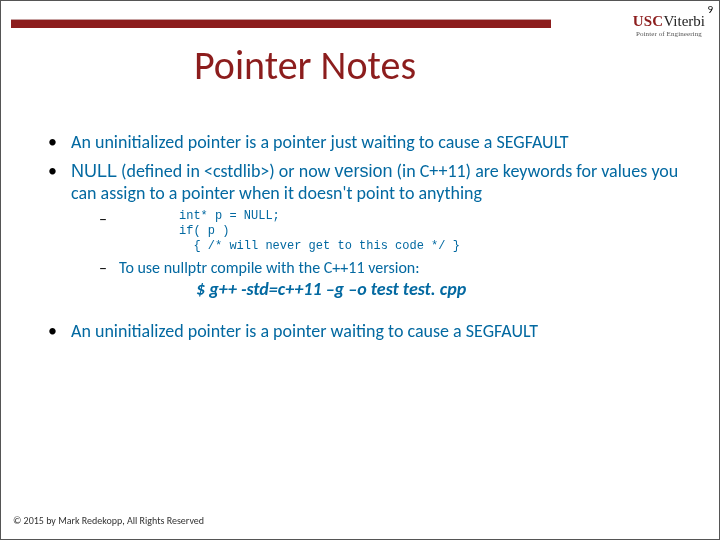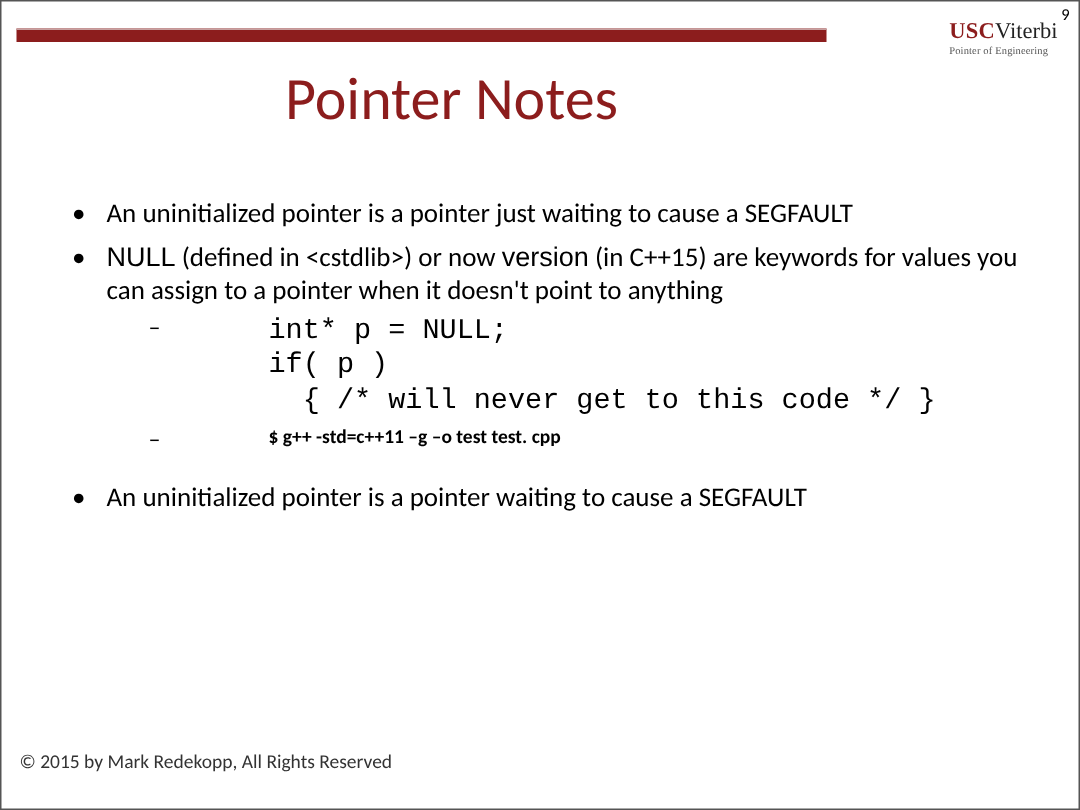--- a/index.html
+++ b/index.html
@@ -32,21 +32,21 @@
     left: 10px;
     width: 540px;
     height: 8px;
     background: #8c1d1d;
     border-top: 1px solid #c7a0a0;
   }
   .logo {
     position: absolute;
     top: 12px;
     right: 14px;
-    text-align: left;
+    text-align: center;
     line-height: 1;
   }
   .logo .usc {
     font-family: Georgia, "Times New Roman", serif;
     font-weight: bold;
     font-size: 15px;
     color: #8c1d1d;
     letter-spacing: 0.2px;
   }
   .logo .viterbi {
@@ -58,36 +58,35 @@
   .logo .subline {
     font-family: Georgia, "Times New Roman", serif;
     font-size: 7px;
     color: #555;
     margin-top: 2px;
     letter-spacing: 0.1px;
   }
   .title {
     position: absolute;
     top: 40px;
-    left: 0;
+    left: 16px;
     width: 576px;
     text-align: center;
     font-size: 40px;
     font-family: Calibri, "Segoe UI", Arial, sans-serif;
     font-weight: 400;
     color: #8c1d1d;
-    padding-left: 12px;
   }
   .content {
     position: absolute;
     top: 130px;
     left: 45px;
     right: 30px;
     font-size: 18px;
-    color: #000000;
+    color: #0369a1;
   }
   ul.bullets {
     list-style: none;
     padding: 0;
     margin: 0;
   }
   ul.bullets > li {
     position: relative;
     padding-left: 25px;
     margin-bottom: 6px;
@@ -117,36 +116,37 @@
     position: absolute;
     left: 28px;
     top: 0;
     color: #000;
   }
   .mono {
     font-family: Liberation Sans, sans-serif;
   }
   .codeblock {
     font-family: "Courier New", monospace;
-    font-size: 19px;
+    font-size: 12px;
     white-space: pre;
     margin: 2px 0 2px 60px;
     line-height: 1.25;
   }
   .cmdline {
-    font-size: 13px;
-    margin-left: 60px;
+    font-size: 18px;
+    margin-left: 77px;
     font-weight: 600;
     font-family: Calibri, Arial, sans-serif;
+    font-style: italic;
   }
   .footer {
     position: absolute;
-    bottom: 23px;
+    bottom: 12px;
     left: 12px;
-    font-size: 13px;
+    font-size: 10px;
     color: #333;
   }
 </style>
 </head>
 <body>
 
 <div class="slide">
 
   <div class="page-num">9</div>
 
@@ -158,28 +158,29 @@
     </div>
     <div class="subline">Pointer of Engineering</div>
   </div>
 
   <div class="title">Pointer Notes</div>
 
   <div class="content">
     <ul class="bullets">
       <li>An uninitialized pointer is a pointer just waiting to cause a SEGFAULT</li>
       <li>
-        <span class="mono">NULL</span><span> (defined in &lt;cstdlib&gt;) or now </span><span class="mono">version</span><span> (in C++15) are keywords for values you can assign to a pointer when it doesn't point to anything</span>
+        <span class="mono">NULL</span><span> (defined in &lt;cstdlib&gt;) or now </span><span class="mono">version</span><span> (in C++11) are keywords for values you can assign to a pointer when it doesn't point to anything</span>
         <ul class="sub">
           <li>
             <div class="codeblock">int* p = NULL;
 if( p )
   { /* will never get to this code */ }</div>
           </li>
           <li>
+            <span>To use nullptr compile with the C++11 version:</span>
             <div class="cmdline">$ g++ -std=c++11 –g –o test test. cpp</div>
           </li>
         </ul>
       </li>
     </ul>
     <ul class="bullets" style="margin-top:20px;">
       <li>An uninitialized pointer is a pointer waiting to cause a SEGFAULT</li>
     </ul>
   </div>
 

